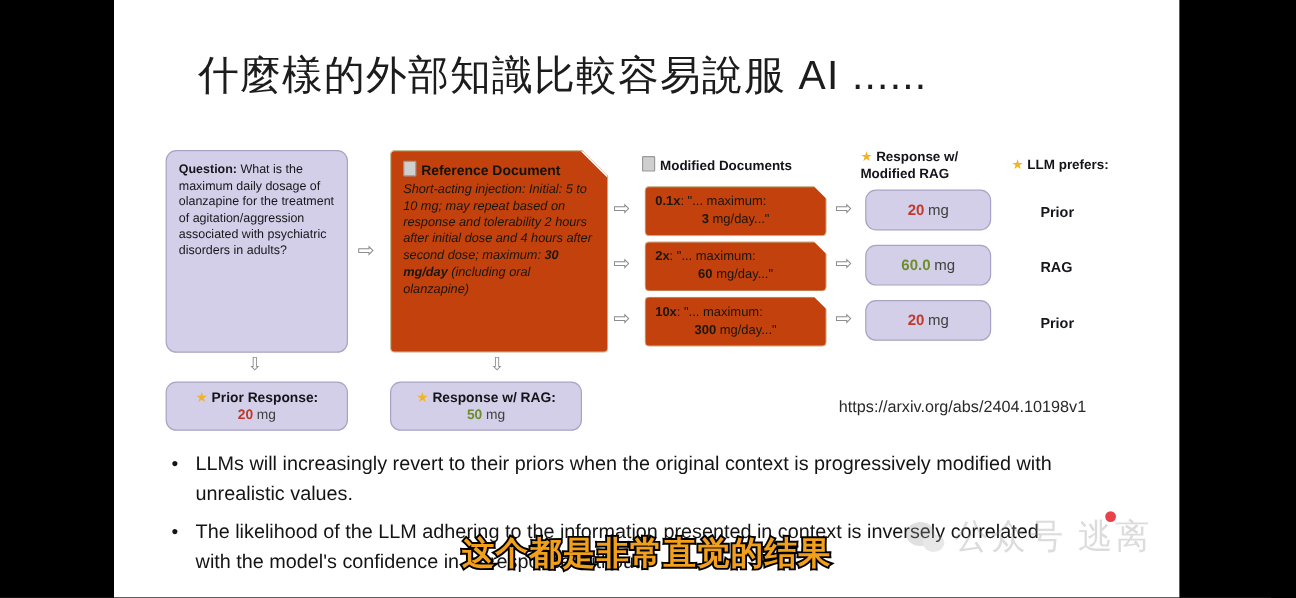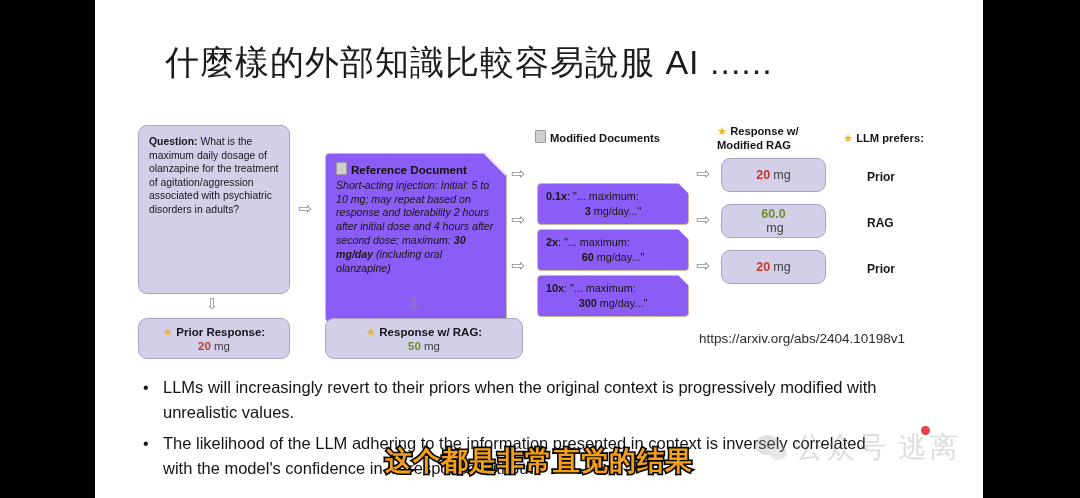--- a/index.html
+++ b/index.html
@@ -57,23 +57,22 @@
     position: absolute;
     box-sizing: border-box;
     border: 1px solid #9b93b8;
     border-radius: 9px;
   }
   .purple {
     background: #d4cfe8;
     border-color: #a9a2c4;
   }
   .cream {
-    background: #8b5cf6;
+    background: #c2410c;
     border-color: #c9bb94;
-    margin-top: 28px;
   }
 
   
   .qbox {
     left: 43px;
     top: 125px;
     width: 152px;
     height: 169px;
     padding: 9px 10px;
     font-size: 10.4px;
@@ -324,21 +323,21 @@
         <span class="unit">mg</span>
     </div>
     <div class="prefer" style="left:772px; top:170px;">Prior</div>
 
     <div class="arrow" style="left:416px; top:211px;">⇨</div>
     <div class="box cream modbox" style="left:442px; top:201px;">
       <span class="fac">2x</span><span>: "... maximum:</span>
       <span class="l2"><span class="dose">60</span><span> mg/day..."</span></span>
     </div>
     <div class="arrow" style="left:601px; top:211px;">⇨</div>
-    <div class="box purple respbox" style="left:626px; top:204px;flex-direction:column;">
+    <div class="box purple respbox" style="left:626px; top:204px;">
       <span class="num-green">60.0</span>
         <span class="unit">mg</span>
     </div>
     <div class="prefer" style="left:772px; top:216px;">RAG</div>
 
     <div class="arrow" style="left:416px; top:257px;">⇨</div>
     <div class="box cream modbox" style="left:442px; top:247px;">
       <span class="fac">10x</span><span>: "... maximum:</span>
       <span class="l2"><span class="dose">300</span><span> mg/day..."</span></span>
     </div>
@@ -353,21 +352,21 @@
     <div class="arrow arrow-down" style="left:313px; top:296px;">⇩</div>
 
     <div class="box purple resbox" style="left:43px; top:318px; width:152px;">
       <div class="lab">
         <span style="color:#f0b429;">★</span>
         <span>Prior Response:</span>
       </div>
       <div><span class="num-red">20</span><span class="unit">mg</span></div>
     </div>
 
-    <div class="box purple resbox" style="left:230px; top:318px; width:198px;">
+    <div class="box purple resbox" style="left:230px; top:318px; width:160px;">
       <div class="lab">
         <span style="color:#f0b429;">★</span>
         <span>Response w/ RAG:</span>
       </div>
       <div><span class="num-green">50</span><span class="unit">mg</span></div>
     </div>
 
     <div class="url">https://arxiv.org/abs/2404.10198v1</div>
 
     <div class="bullets">

